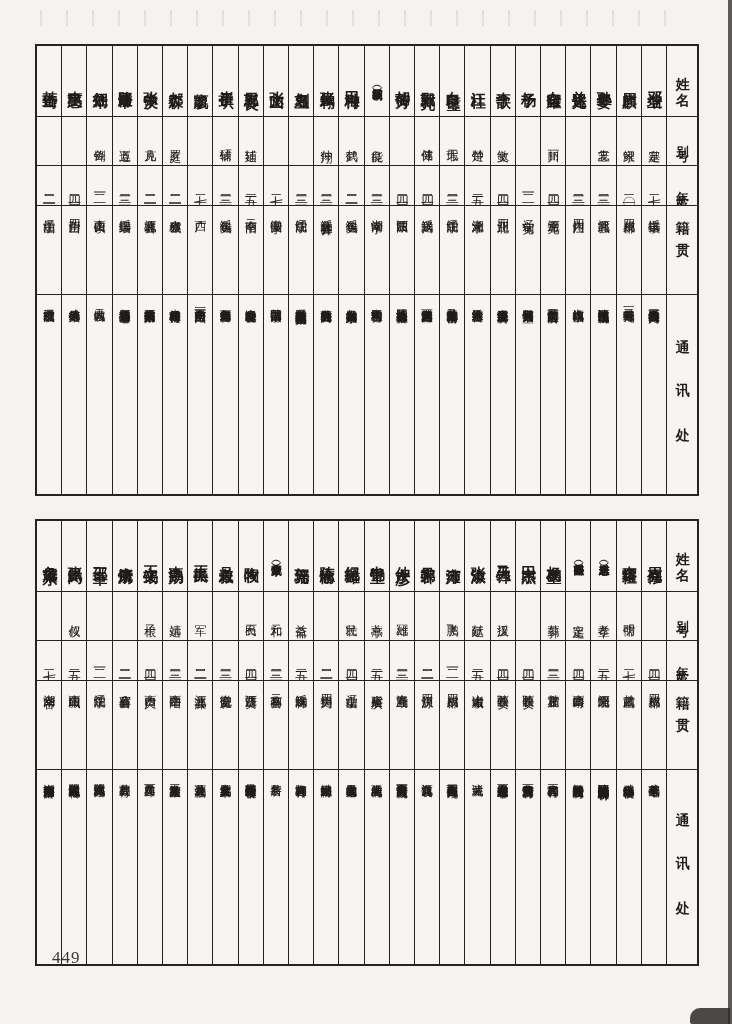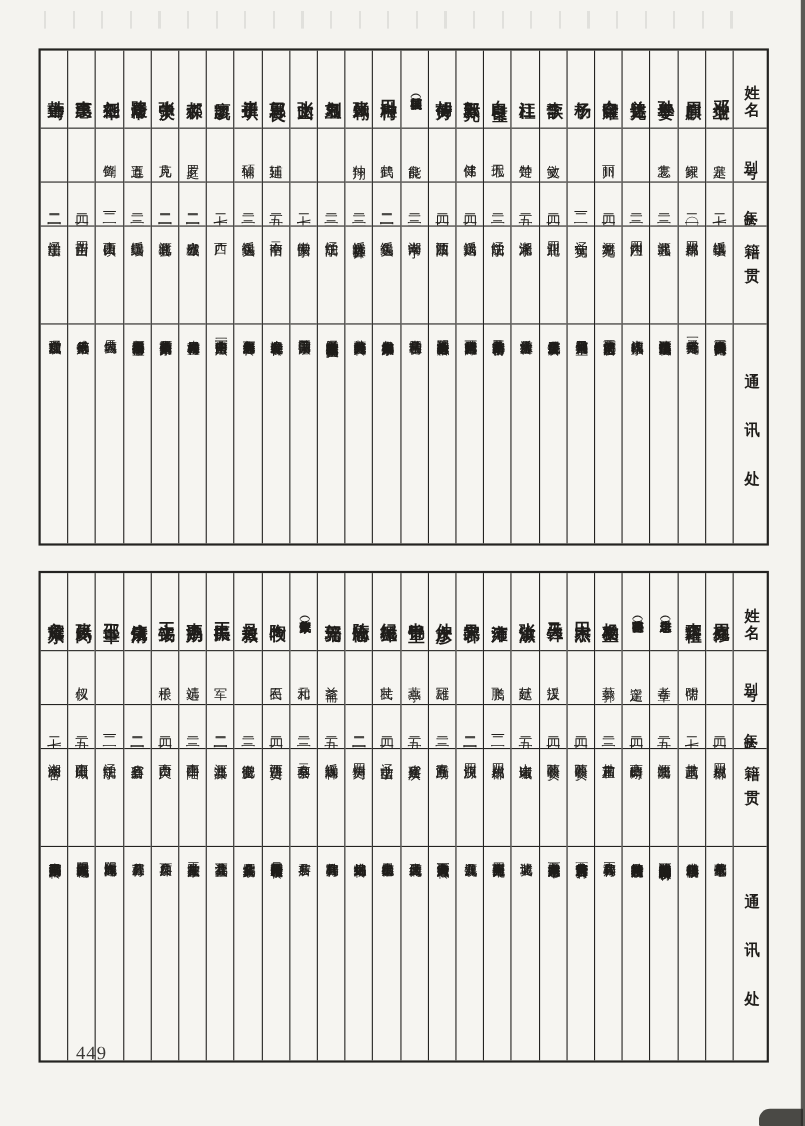--- a/index.html
+++ b/index.html
@@ -65,21 +65,20 @@
   .col-header .c-name .vtxt{letter-spacing:1.1em;}
   .col-header .c-alias .vtxt{font-size:12.5px;letter-spacing:.45em;}
   .col-header .c-age .vtxt{font-size:12.5px;letter-spacing:.35em;}
   .col-header .c-origin .vtxt{letter-spacing:1.6em;}
   .col-header .c-addr{align-items:center;padding-top:0;}
   .col-header .c-addr .vtxt{letter-spacing:3.2em;font-size:14px;}
   .page-number{
     position:absolute;left:52px;top:948px;
     font-size:17px;color:#3a3835;letter-spacing:1px;
     font-family:"Liberation Serif","DejaVu Serif",serif;
-    margin-left:17px;
   }
 </style>
 </head>
 <body>
 
 <div class="page">
 
   <div class="bleed-ticks"></div>
 
   <div class="band band-top">

